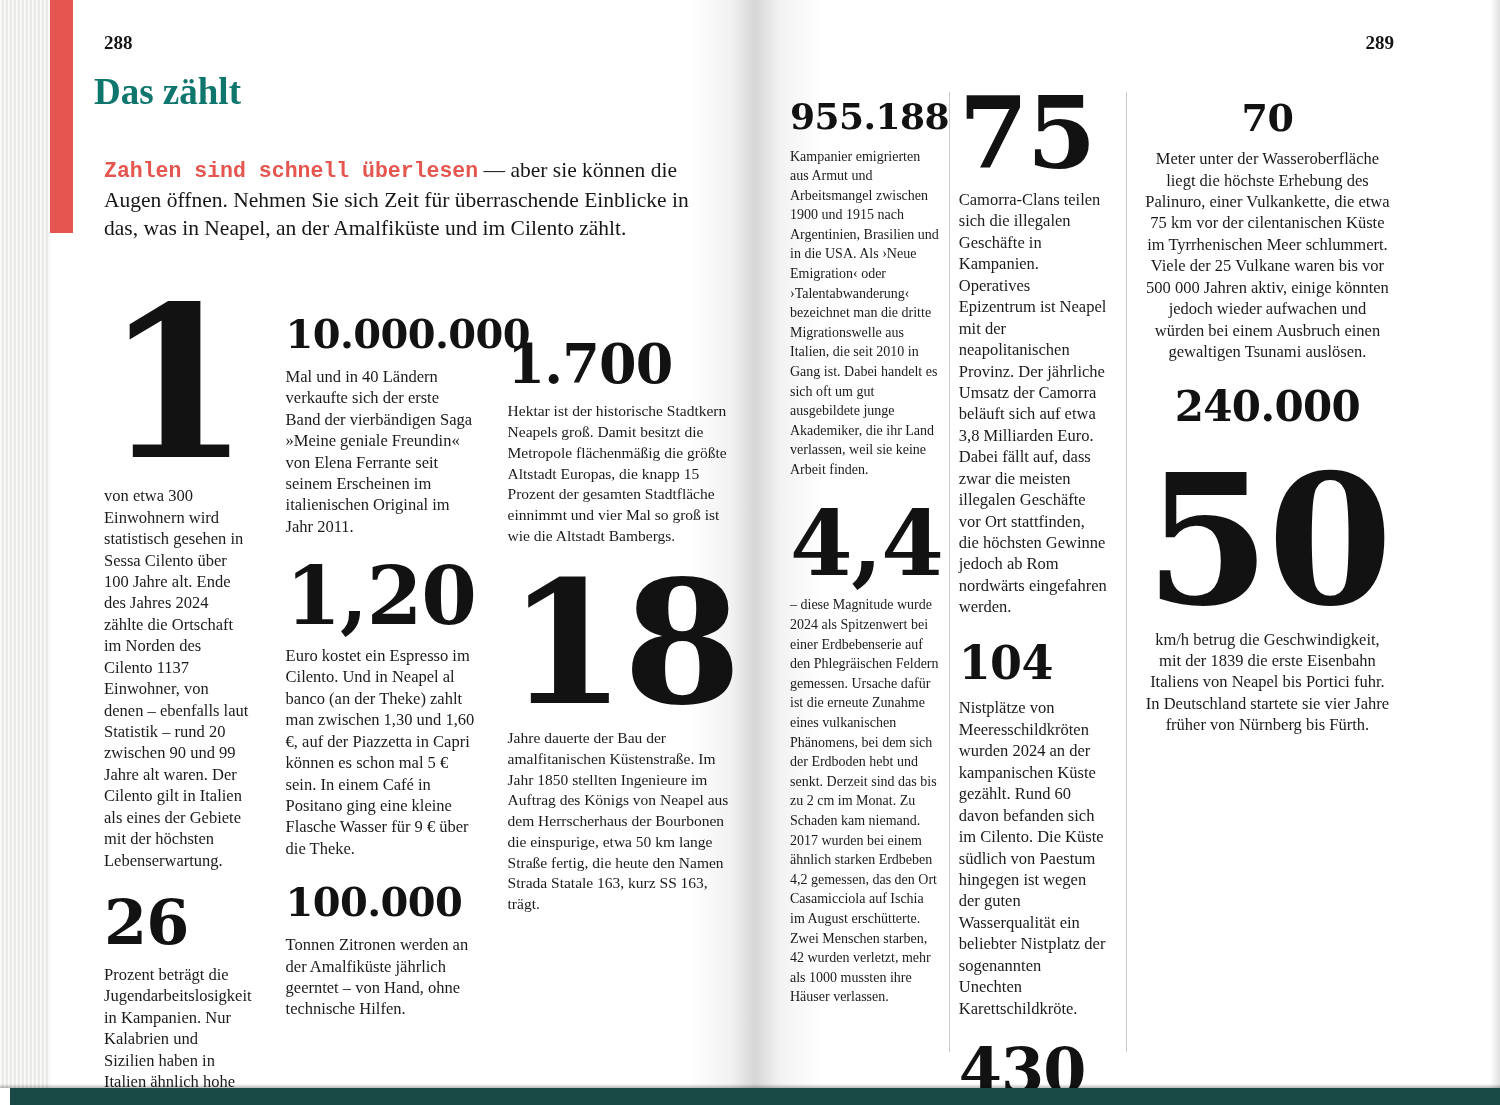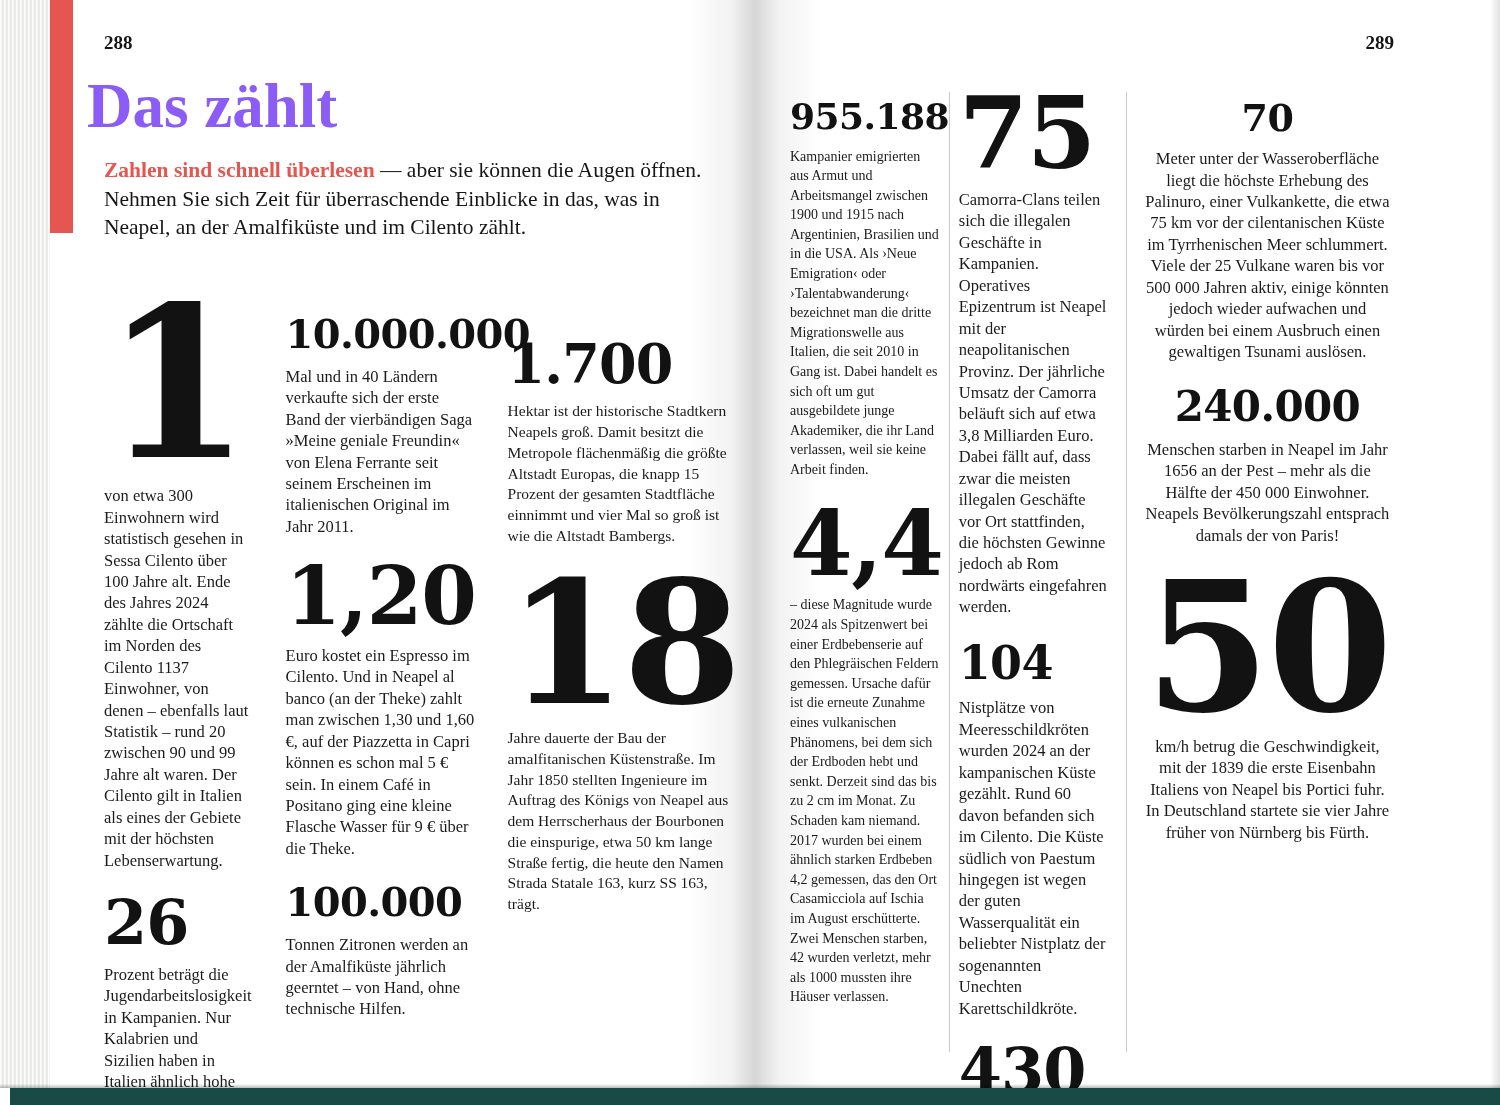--- a/index.html
+++ b/index.html
@@ -18,23 +18,23 @@
     background:linear-gradient(270deg,rgba(0,0,0,0.12),rgba(0,0,0,0)); }
   .page-bottom-edge { position:absolute; left:0; right:0; bottom:17px; height:4px;
     background:linear-gradient(180deg,rgba(0,0,0,0),rgba(0,0,0,0.28)); }
   .cover-band { position:absolute; left:10px; right:0; bottom:0; height:17px; background:var(--cover,#1a4a45); }
 
   
   .pagenum { position:absolute; top:32px; font-size:19px; font-weight:bold; color:#141414; }
   .pagenum.pn-left { left:104px; }
   .pagenum.pn-right { right:106px; }
 
-  .title { position:absolute; left:87px; top:70px; font-size:63px; font-weight:bold; color:#8b5cf6; }
+  .title { position:absolute; left:94px; top:70px; font-size:37px; font-weight:bold; color:#0f766e; }
   .intro { position:absolute; left:104px; top:156px; width:608px; font-size:21.5px; line-height:1.33; color:#171717; }
-  .intro .hl { color:var(--accent,#e4564f); font-weight:bold; }
+  .intro .hl { color:var(--accent,#e4564f); font-weight:bold;font-family:Liberation Mono, monospace; }
 
   
   .columns { position:absolute; display:flex; align-items:stretch; }
   .columns.lp { left:104px; top:298px; width:601px; height:755px; }
   .columns.rp { left:790px; top:92px; width:600px; height:960px; }
   .vrule { width:1px; background:#c9c9c5; }
   .lp .vrule-a { margin:0 17px; }
   .lp .vrule-b { margin:0 15px; }
   .rp .vrule-a { margin:0 9px; }
   .rp .vrule-b { margin:0 18px; }
@@ -139,21 +139,20 @@
       </div>
     </div>
     <div class="vrule vrule-b"></div>
     <div class="col col3">
       <div class="entry">
         <div class="num n38">70</div>
         <p class="txt">Meter unter der Wasseroberfläche liegt die höchste Erhebung des Palinuro, einer Vulkankette, die etwa 75 km vor der cilentanischen Küste im Tyrrhenischen Meer schlummert. Viele der 25 Vulkane waren bis vor 500 000 Jahren aktiv, einige könnten jedoch wieder aufwachen und würden bei einem Ausbruch einen gewaltigen Tsunami auslösen.</p>
       </div>
       <div class="entry">
         <div class="num n42">240.000</div>
-        <p class="txt">Menschen starben in Neapel im Jahr 1656 an der Pest – mehr als die Hälfte der 450 000 Einwohner. Neapels Bevölkerungszahl entsprach damals der von Paris!</p>
       </div>
       <div class="entry">
         <div class="num n180">50</div>
         <p class="txt">km/h betrug die Geschwindigkeit, mit der 1839 die erste Eisenbahn Italiens von Neapel bis Portici fuhr. In Deutschland startete sie vier Jahre früher von Nürnberg bis Fürth.</p>
       </div>
     </div>
   </div>
 
   <div class="gutter-shadow"></div>
   <div class="right-edge-shadow"></div>

